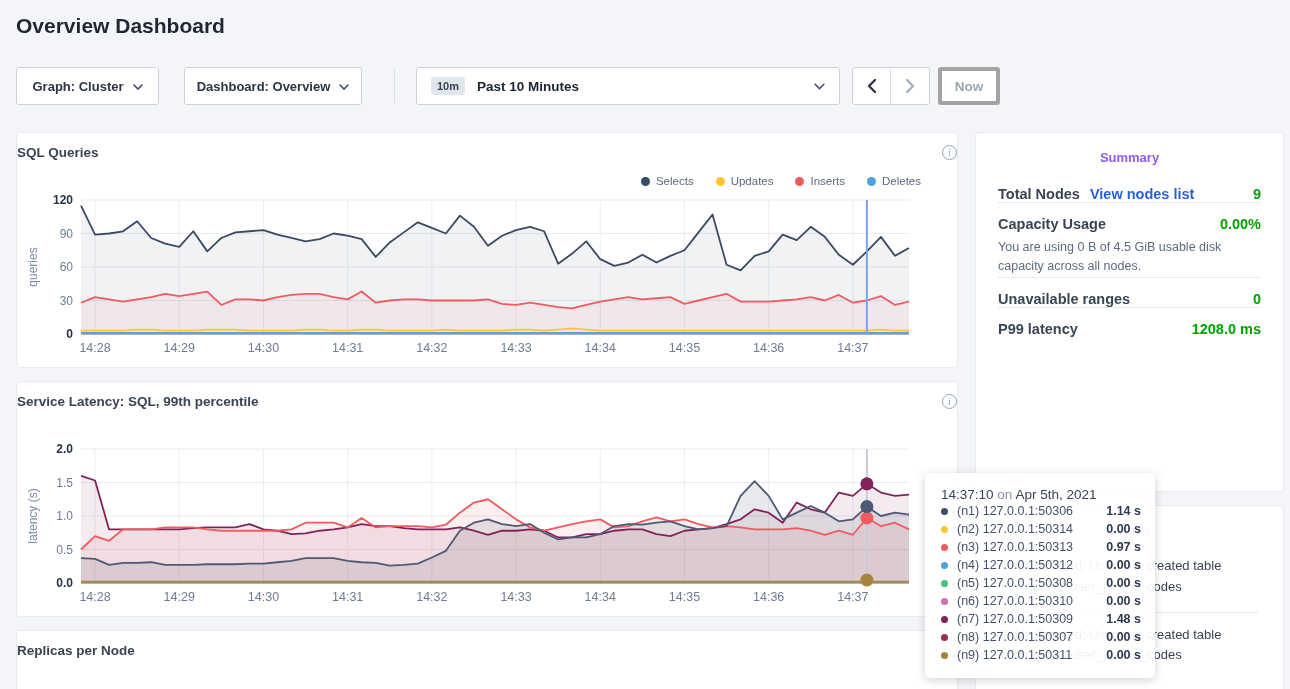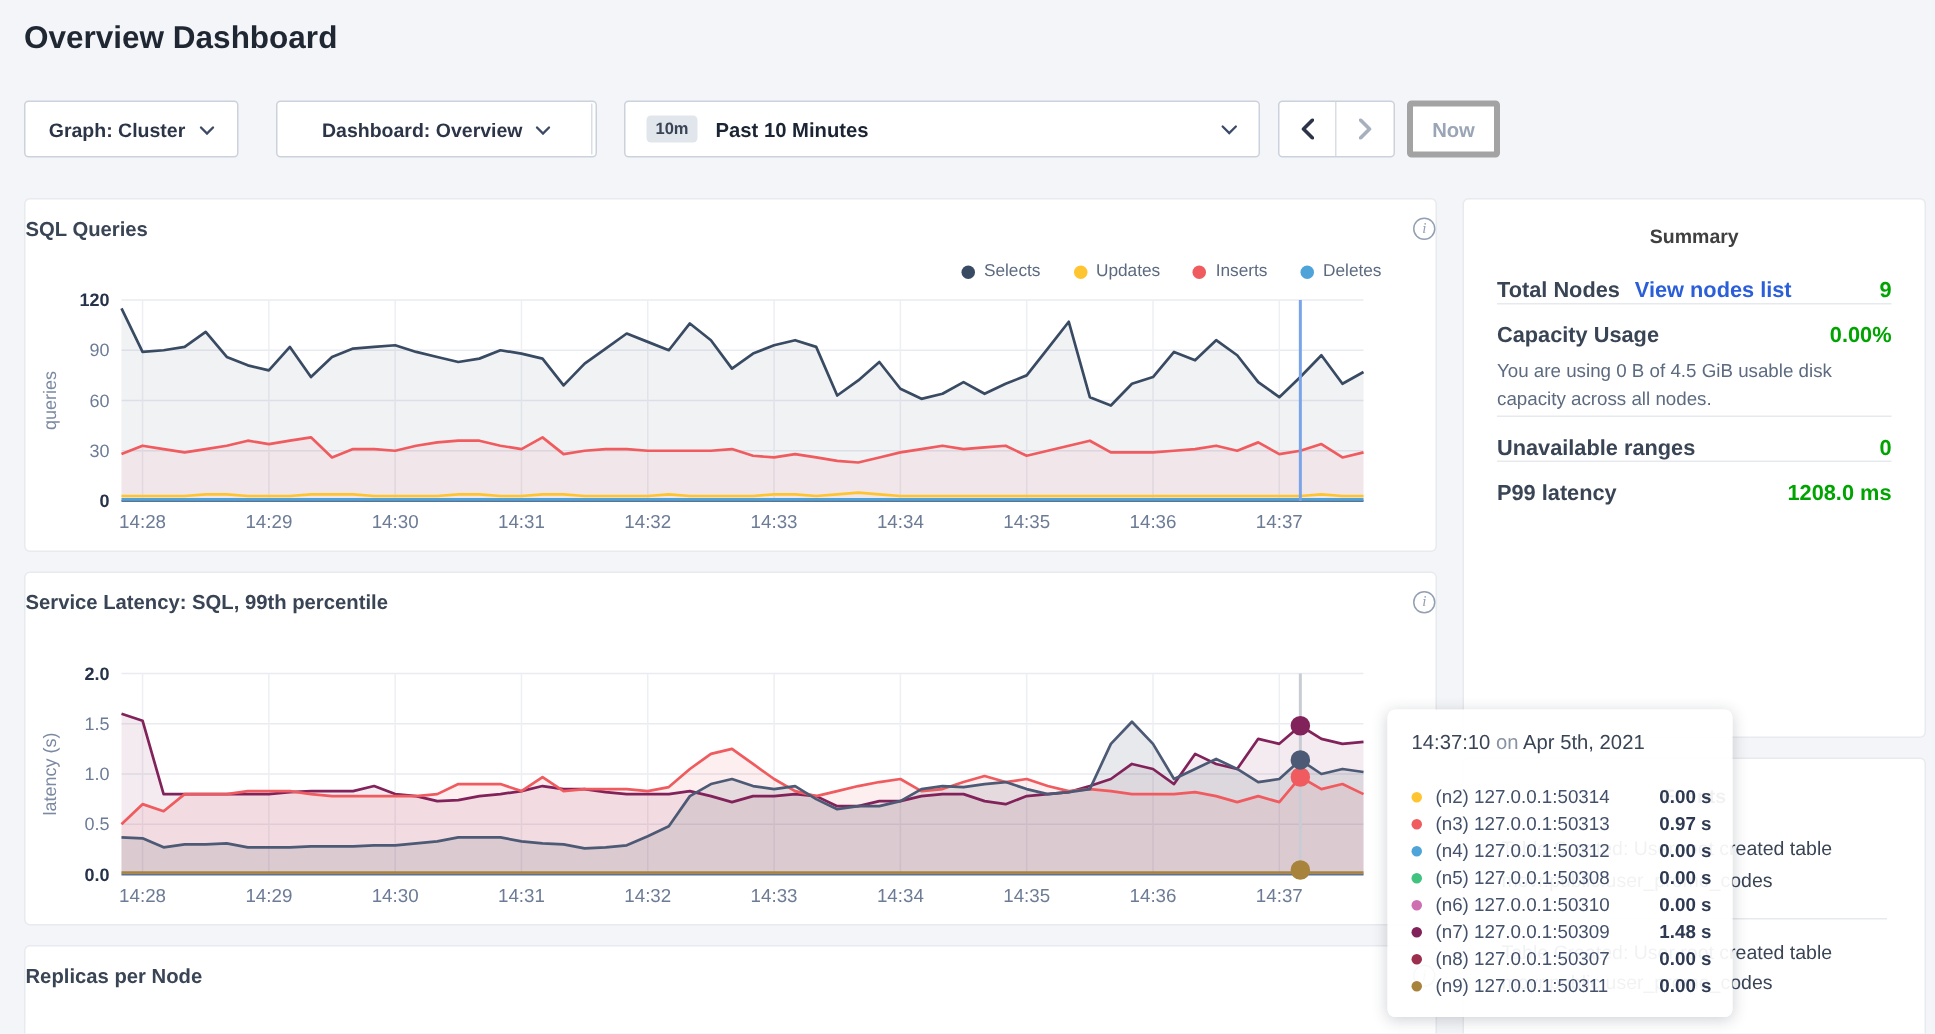--- a/index.html
+++ b/index.html
@@ -9,21 +9,21 @@
 
   .page-title { position:absolute; left:16px; top:14px; font-size:21px; font-weight:600; color:#1f2733; }
 
   
   .toolbar { position:absolute; left:0; top:67px; width:1290px; height:38px; }
   .drop-btn { position:absolute; height:38px; background:#fff; border:1px solid #ccd2dc; border-radius:3px;
               display:flex; align-items:center; justify-content:center; gap:9px; cursor:pointer;
               font-size:13px; font-weight:700; color:#2c3okay548; color:#2c3548; }
   .drop-btn .chev { margin-top:2px; }
   #graph-drop { left:16px; width:143px; }
-  #dash-drop { left:184px; width:214px; }
+  #dash-drop { left:184px; width:178px; }
   .tb-divider { position:absolute; left:394px; top:2px; width:1px; height:34px; background:#d9dde4; }
   .time-drop { position:absolute; left:416px; width:424px; height:38px; background:#fff; border:1px solid #ccd2dc;
                border-radius:3px; display:flex; align-items:center; padding:0 14px; cursor:pointer; }
   .time-badge { background:#e1e5ec; color:#394455; font-size:11px; font-weight:700; border-radius:3px;
                 padding:3px 6px; margin-right:12px; }
   .time-label { font-size:13.5px; font-weight:700; color:#1b2433; }
   .time-drop .chev { margin-left:auto; }
   .nav-group { position:absolute; left:852px; top:0; width:78px; height:38px; background:#fff;
                border:1px solid #ccd2dc; border-radius:3px; display:flex; }
   .nav-btn { width:39px; height:36px; display:flex; align-items:center; justify-content:center; cursor:pointer; }
@@ -45,42 +45,42 @@
   .chart-title { font-size:13.5px; font-weight:700; color:#394455; }
   .info-icon { width:15px; height:15px; border:1px solid #93a0b4; border-radius:50%; color:#93a0b4;
                font-size:10px; font-style:italic; font-family:"Liberation Serif",serif;
                display:flex; align-items:center; justify-content:center; cursor:pointer; }
   .legend { position:absolute; top:42px; right:36px; display:flex; gap:22px;margin-left:15px; }
   .legend-item { display:flex; align-items:center; gap:6px; font-size:11.5px; color:#5c6a80; cursor:pointer; }
   .legend-dot { width:9px; height:9px; border-radius:50%; }
   .chart-svg { position:absolute; left:0; top:55px; overflow:hidden; }
 
   
-  .side-heading { text-align:center; font-size:13px; font-weight:700; color:#404040; padding-top:17px; }
+  .side-heading { text-align:center; font-size:13px; font-weight:700; color:#8b5cf6; padding-top:17px; }
   .s-rows { padding:8px 22px 0 22px; }
   .s-row { padding:13px 0 0 0; border-bottom:1px solid #e6e9ee; }
   .s-row:last-child { border-bottom:none; }
   .s-main { display:flex; align-items:baseline; }
   .s-label { font-size:14.5px; font-weight:700; color:#394455; }
   .s-link { font-size:14.5px; font-weight:700; color:#2b5fd9; margin-left:10px; text-decoration:none; cursor:pointer; }
   .s-value { margin-left:auto; font-size:14.5px; font-weight:700; color:#00a400; }
   .s-sub { margin-top:6px; font-size:12.5px; line-height:1.55; color:#5c6b80; }
 
   
   .ev-items { padding:6px 25px 0 25px; }
   .ev-item { padding:12px 0 14px 0; border-bottom:1px solid #e6e9ee; }
   .ev-item:last-child { border-bottom:none; }
   .ev-line1 { font-size:13px; color:#394455; line-height:1.6; }
   .ev-line2 { font-size:13px; color:#394455; line-height:1.6; }
 
   
   .tooltip { position:absolute; left:925px; top:473px; width:230px; min-height:205px; z-index:20;
              background:rgba(255,255,255,0.93); border-radius:5px; box-shadow:0 2px 10px rgba(40,50,70,0.22);
              padding:14px 14px 12px 16px; }
-  .tt-head { font-size:13.5px; color:#394455; margin-bottom:20px; }
+  .tt-head { font-size:13.5px; color:#394455; margin-bottom:0; }
   .tt-head .tt-on { color:#8a93a3; }
   .tt-row { display:flex; align-items:center; height:18px; font-size:12.5px; color:#44516a; }
   .tt-dot { width:7px; height:7px; border-radius:50%; margin-right:9px; flex:none; }
   .tt-val { margin-left:auto; font-weight:700; color:#2e3a52; }
 
   svg text { font-family:"Liberation Sans","DejaVu Sans",sans-serif; }
 </style>
 </head>
 <body>
 
@@ -299,20 +299,25 @@
   </div>
 
   <div class="tooltip">
     <div class="tt-head">
       <span>14:37:10</span>
       <span class="tt-on">on</span>
       <span>Apr 5th, 2021</span>
     </div>
     <div id="tooltip-rows">
         <div class="tt-row">
+          <span class="tt-dot" style="background:#3f4c66"></span>
+          <span>(n1) 127.0.0.1:50306</span>
+          <span class="tt-val">1.14 s</span>
+        </div>
+        <div class="tt-row">
           <span class="tt-dot" style="background:#ffc531"></span>
           <span>(n2) 127.0.0.1:50314</span>
           <span class="tt-val">0.00 s</span>
         </div>
         <div class="tt-row">
           <span class="tt-dot" style="background:#ef5b5e"></span>
           <span>(n3) 127.0.0.1:50313</span>
           <span class="tt-val">0.97 s</span>
         </div>
         <div class="tt-row">

